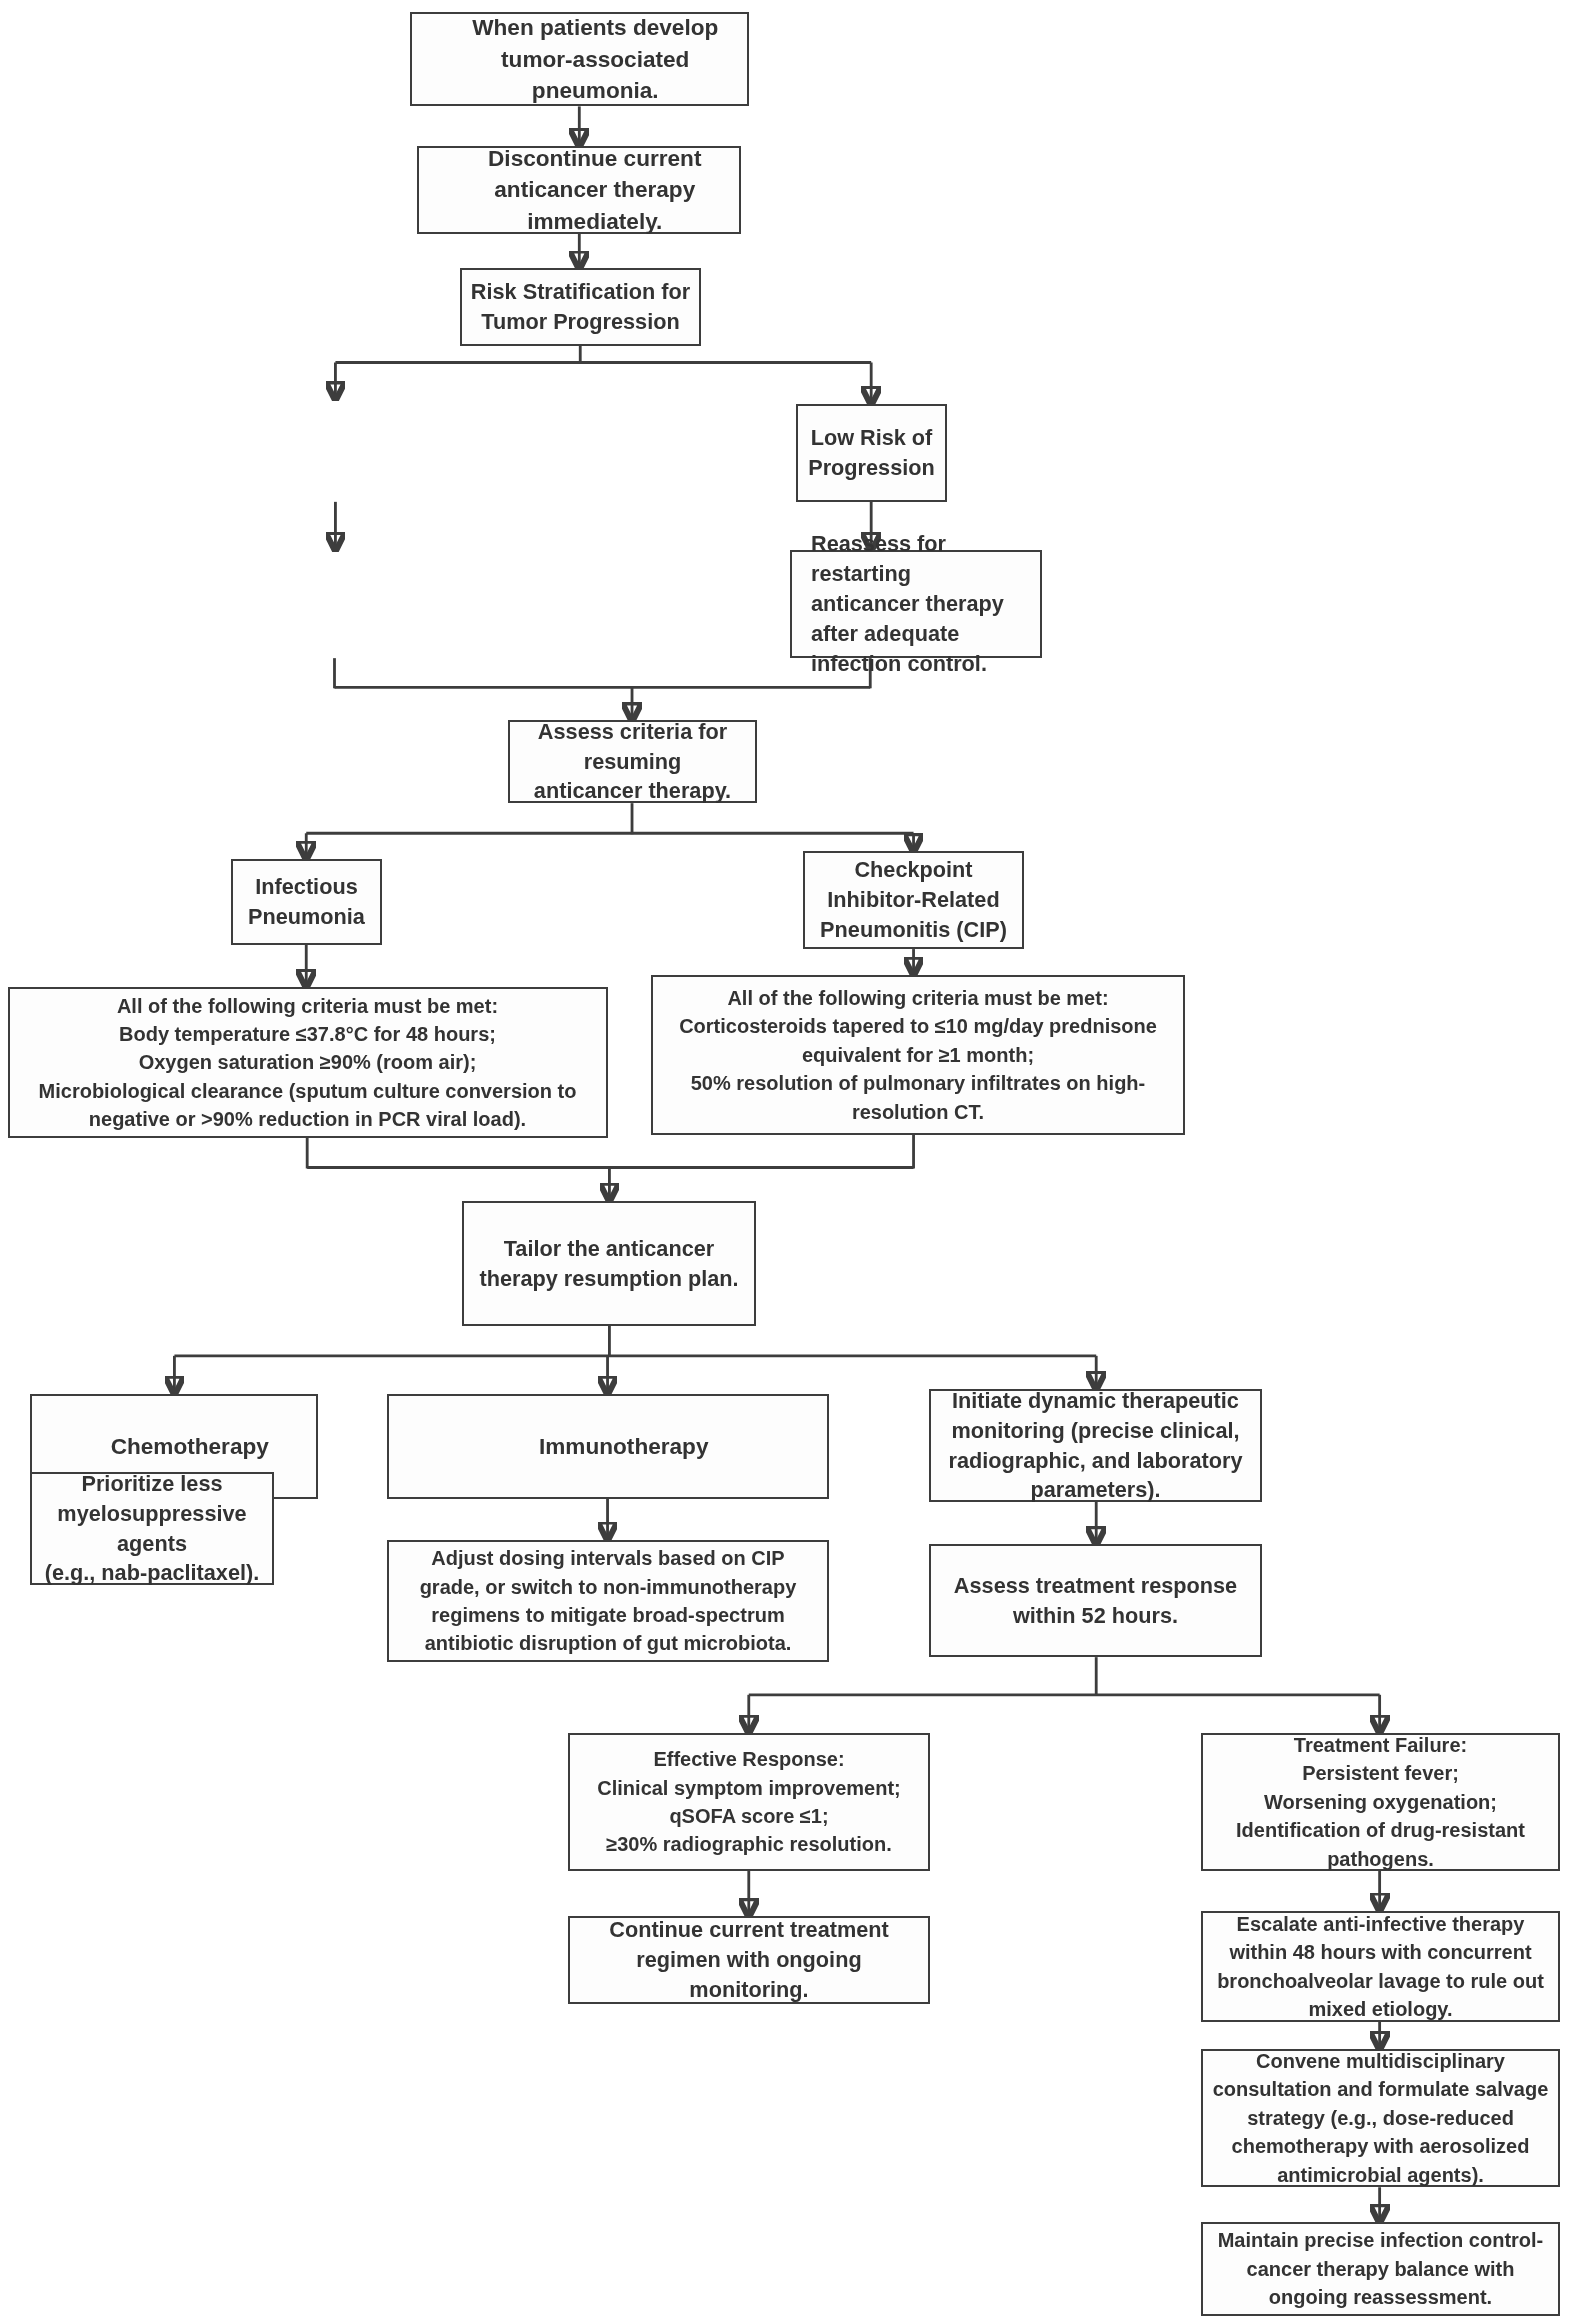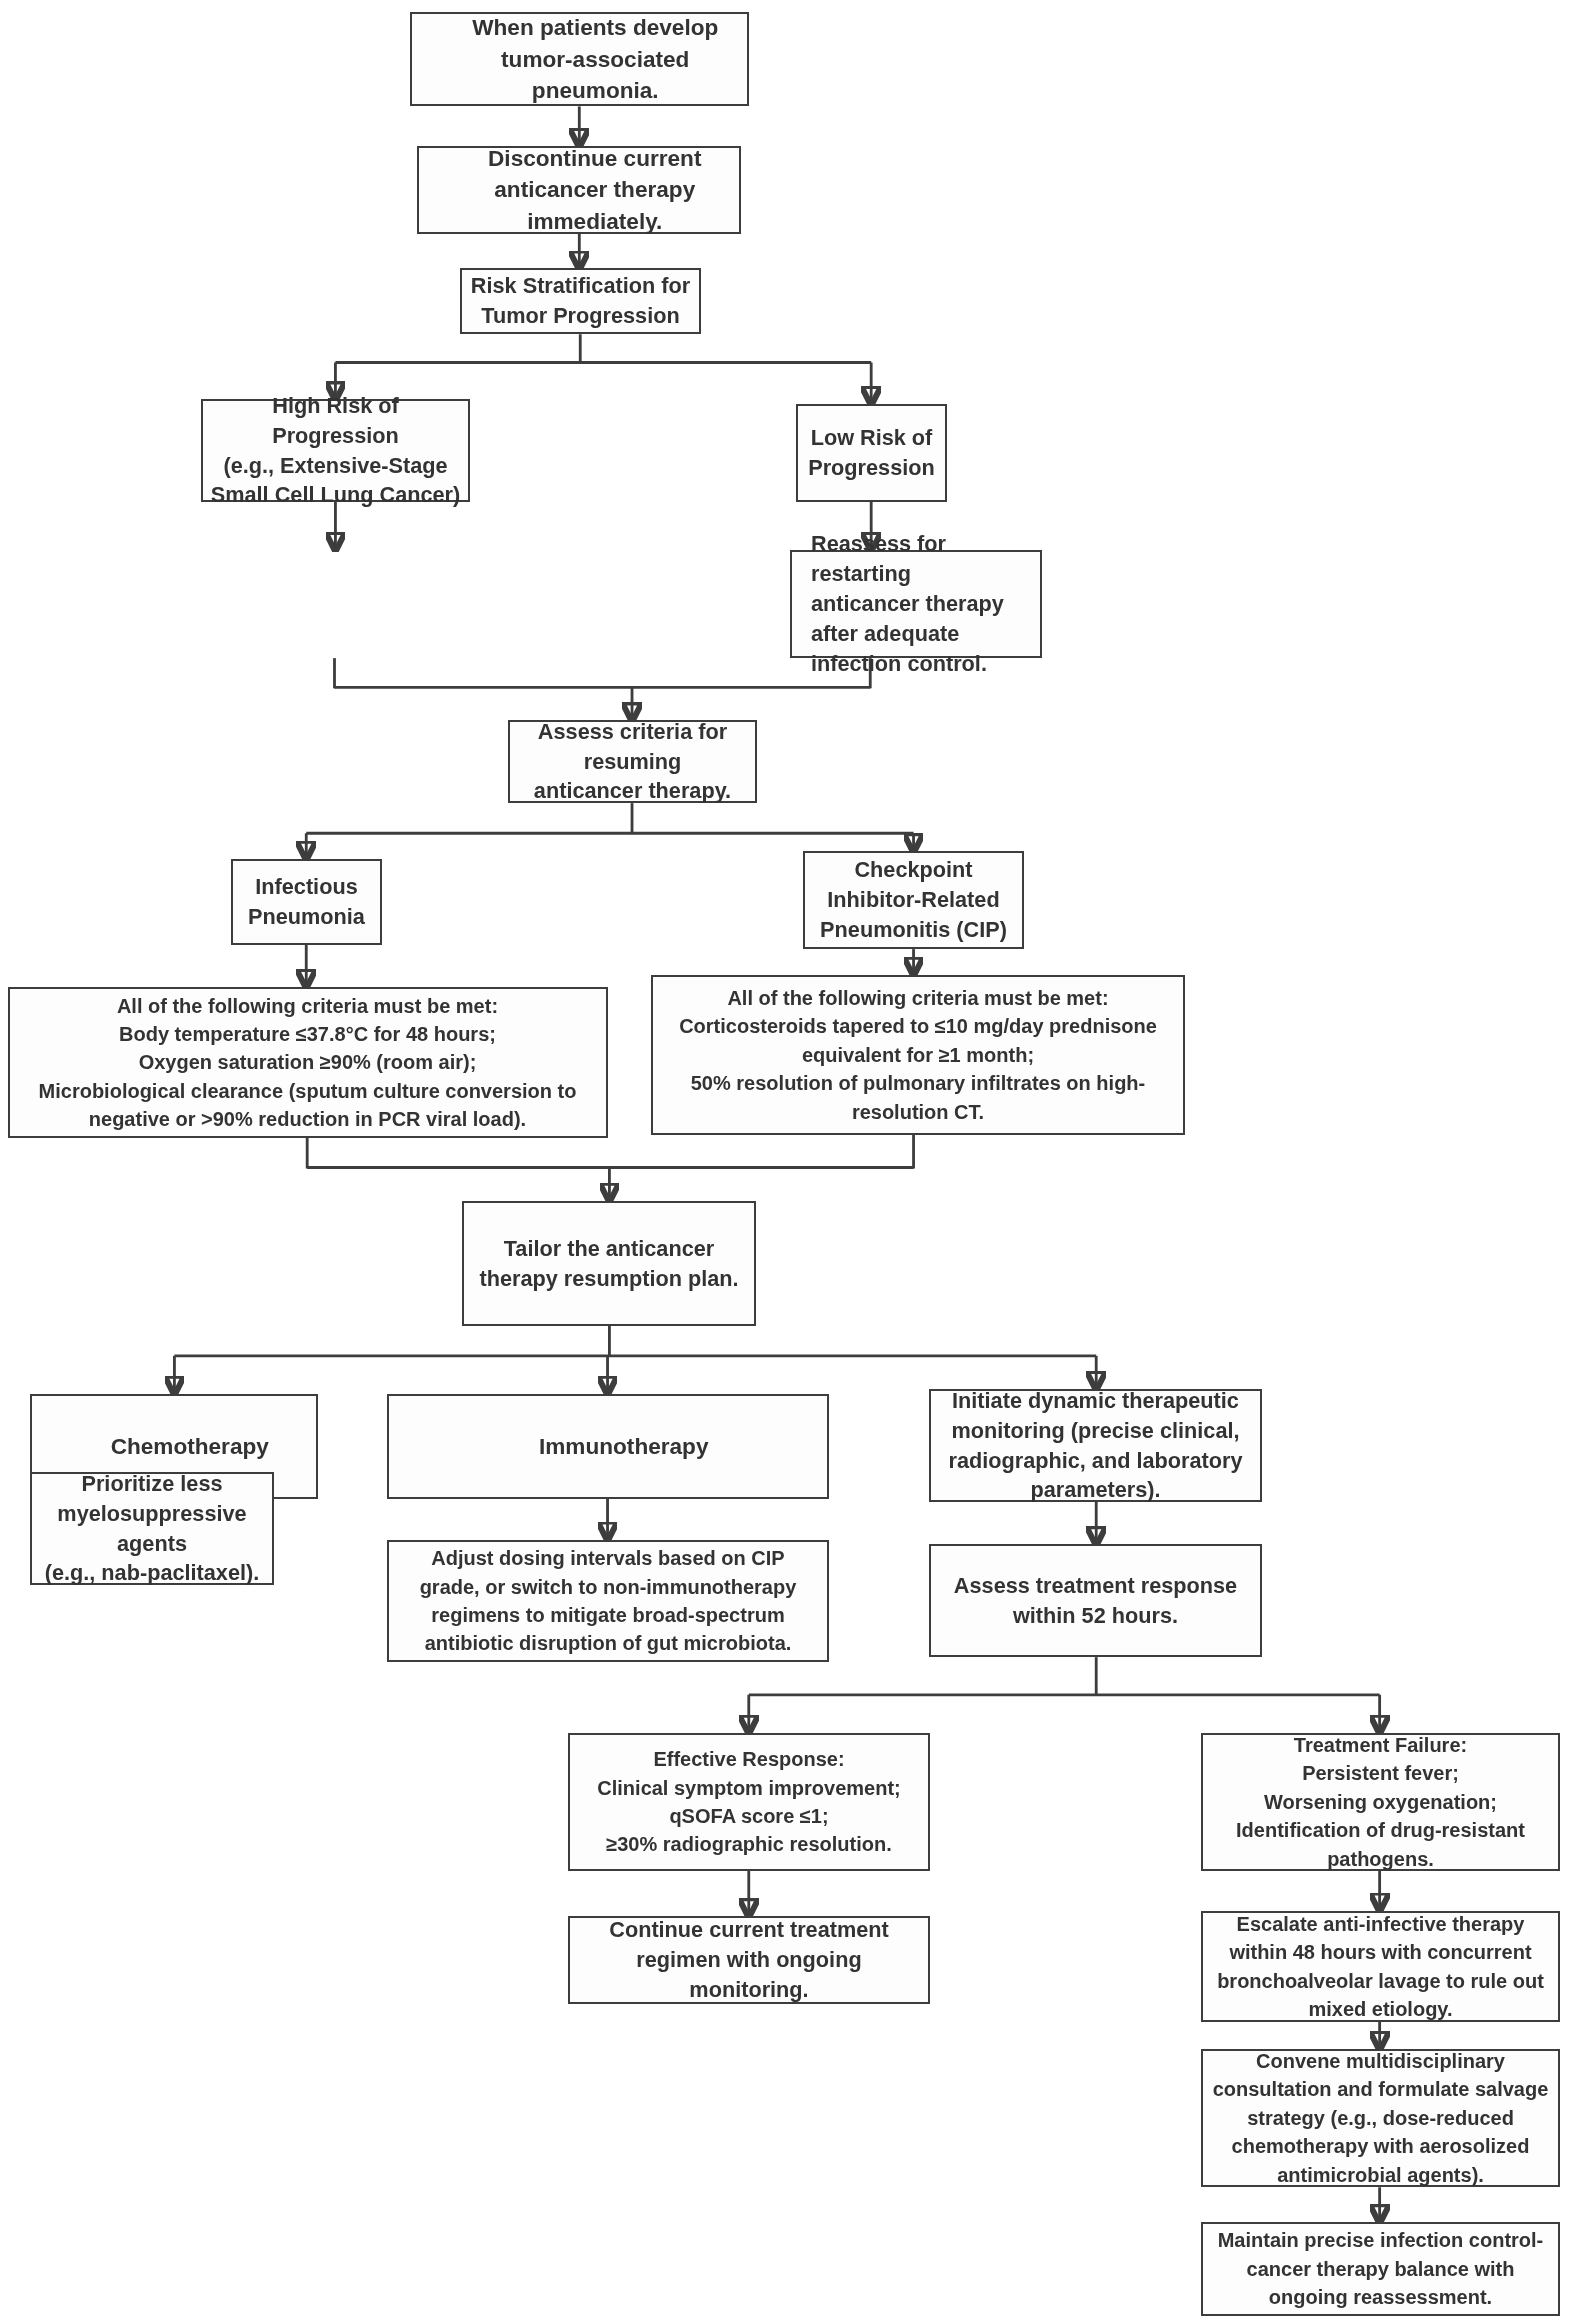--- a/index.html
+++ b/index.html
@@ -94,26 +94,23 @@
   </svg>
 
   <div class="node s24" style="left:410px;top:12.2px;width:339px;height:94px">When patients develop
 tumor-associated
 pneumonia.</div>
 
   <div class="node s24" style="left:417px;top:146px;width:324px;height:88px">Discontinue current
 anticancer therapy
 immediately.</div>
 
-  <div class="node" style="left:460px;top:268px;width:241px;height:66px">Risk Stratification for
+  <div class="node" style="left:460px;top:268px;width:241px;height:78px">Risk Stratification for
 Tumor Progression</div>
 
-  <div class="node" style="left:201px;top:399px;width:269px;height:103px">High Risk of Progression
-(e.g., Extensive-Stage
-Small Cell Lung Cancer)</div>
 
   <div class="node" style="left:796px;top:404px;width:151px;height:98px">Low Risk of
 Progression</div>
 
 
   <div class="node left" style="left:790px;top:550px;width:252px;height:108px">Reassess for restarting
 anticancer therapy
 after adequate
 infection control.</div>
 

